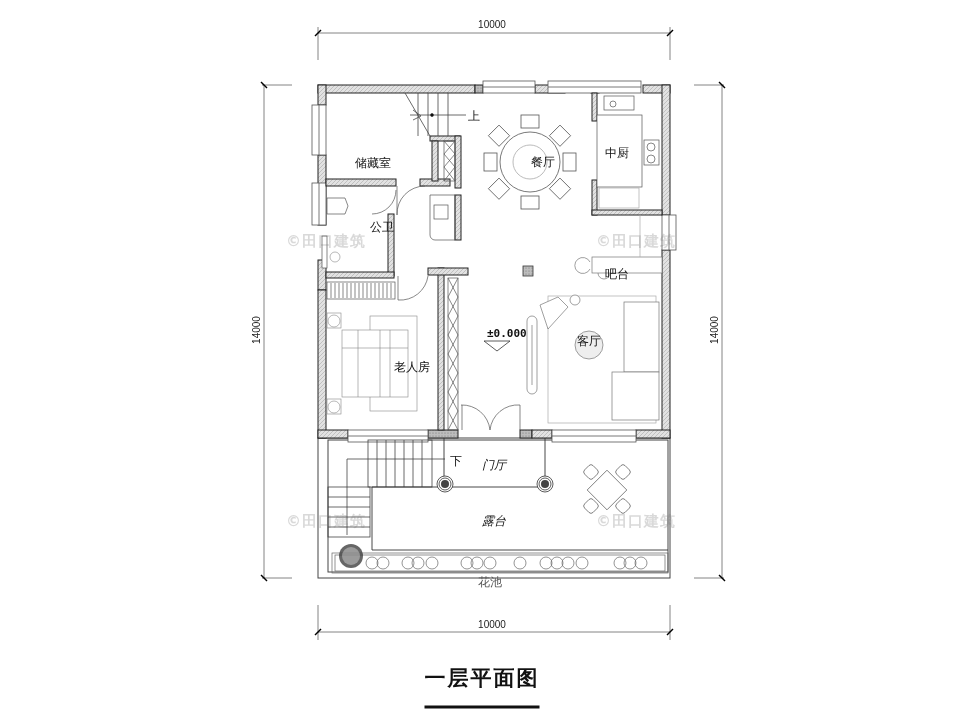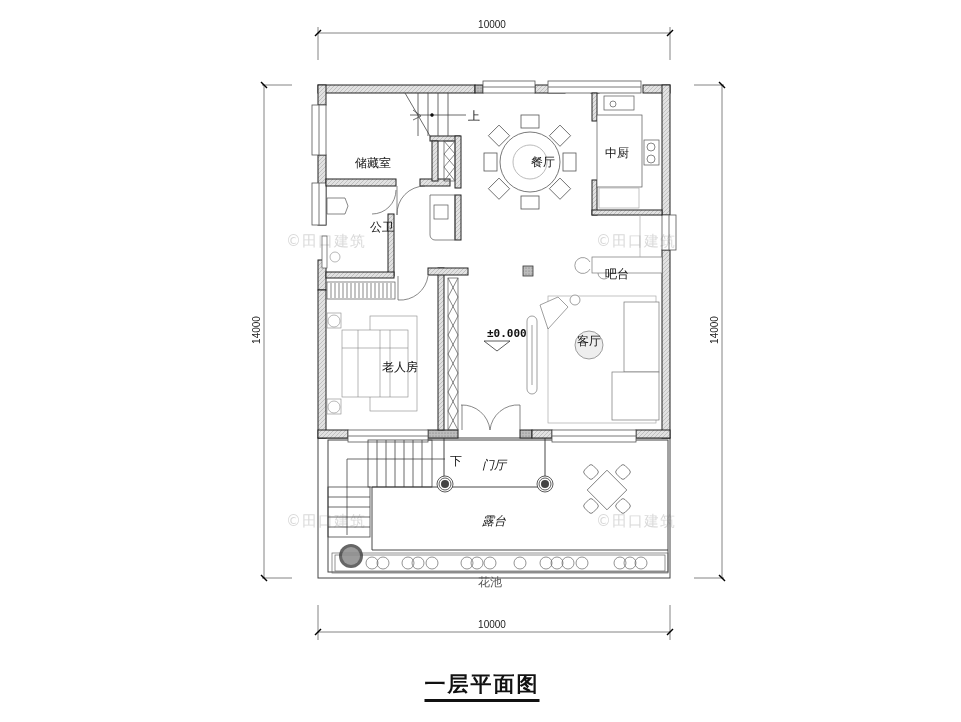--- a/index.html
+++ b/index.html
@@ -2,22 +2,22 @@
 <html><head>
 <meta charset="utf-8">
 <style>
   html,body{margin:0;padding:0;background:#fff;}
   body{width:961px;height:722px;position:relative;overflow:hidden;font-family:"DejaVu Sans","Liberation Sans",sans-serif;}
   svg{position:absolute;left:0;top:0;}
   .lbl{position:absolute;font-size:12px;color:#111;white-space:nowrap;transform:translate(-50%,-50%);}
   .dim{position:absolute;font-size:10px;color:#222;white-space:nowrap;font-family:"Liberation Sans",sans-serif;}
   .dimv{transform:translate(-50%,-50%) rotate(-90deg);}
   .dimh{transform:translate(-50%,-50%);}
-  .wm{position:absolute;font-size:15px;color:rgba(120,120,120,0.28);font-weight:normal;white-space:nowrap;transform:translate(-50%,-50%);letter-spacing:1px;}
-  .title{position:absolute;left:482px;top:686px;transform:translate(-50%,-50%);font-size:21px;font-weight:bold;letter-spacing:2px;color:#111;border-bottom:3px solid #111;padding-bottom:1px;white-space:nowrap;}
+  .wm{position:absolute;font-size:15px;color:rgba(120,120,120,0.28);font-weight:bold;white-space:nowrap;transform:translate(-50%,-50%);letter-spacing:1px;}
+  .title{position:absolute;left:482px;top:686px;transform:translate(-50%,-50%);font-size:21px;font-weight:bold;letter-spacing:2px;color:#111;border-bottom:3px solid #111;padding-bottom:14px;white-space:nowrap;}
   .elev{position:absolute;font-size:11px;color:#111;white-space:nowrap;font-family:"DejaVu Sans Mono",monospace;}
 </style>
 </head>
 <body>
 
 <svg width="961" height="722" viewBox="0 0 961 722">
   <defs>
     <pattern id="hatch" patternUnits="userSpaceOnUse" width="4" height="4">
       <rect width="4" height="4" fill="#e2e2e2"></rect>
       <path d="M0,4 L4,0" stroke="#aaa" stroke-width="0.6"></path>
@@ -296,21 +296,21 @@
 <div class="wm" style="left:326px;top:241px;">©田口建筑</div>
 <div class="wm" style="left:636px;top:241px;">©田口建筑</div>
 <div class="wm" style="left:326px;top:521px;">©田口建筑</div>
 <div class="wm" style="left:636px;top:521px;">©田口建筑</div>
 
 <div class="lbl" style="left:373px;top:139px;margin-top:24px;">储藏室</div>
 <div class="lbl" style="left:530px;top:162px;margin-left:13px;">餐厅</div>
 <div class="lbl" style="left:617px;top:153px;">中厨</div>
 <div class="lbl" style="left:354px;top:227px;margin-left:28px;">公卫</div>
 <div class="lbl" style="left:617px;top:246px;margin-top:28px;">吧台</div>
-<div class="lbl" style="left:400px;top:367px;">老人房</div>
+<div class="lbl" style="left:412px;top:367px;">老人房</div>
 <div class="lbl" style="left:589px;top:341px;">客厅</div>
 <div class="lbl" style="left:494px;top:465px;font-style:italic;">门厅</div>
 <div class="lbl" style="left:494px;top:521px;font-style:italic;">露台</div>
 <div class="lbl" style="left:490px;top:582px;font-size:12px;color:#555;">花池</div>
 
 <div class="lbl" style="left:474px;top:116px;">上</div>
 <div class="lbl" style="left:456px;top:461px;">下</div>
 
 <div class="elev" style="left:487px;top:327px;font-weight:bold;">±0.000</div>
 

